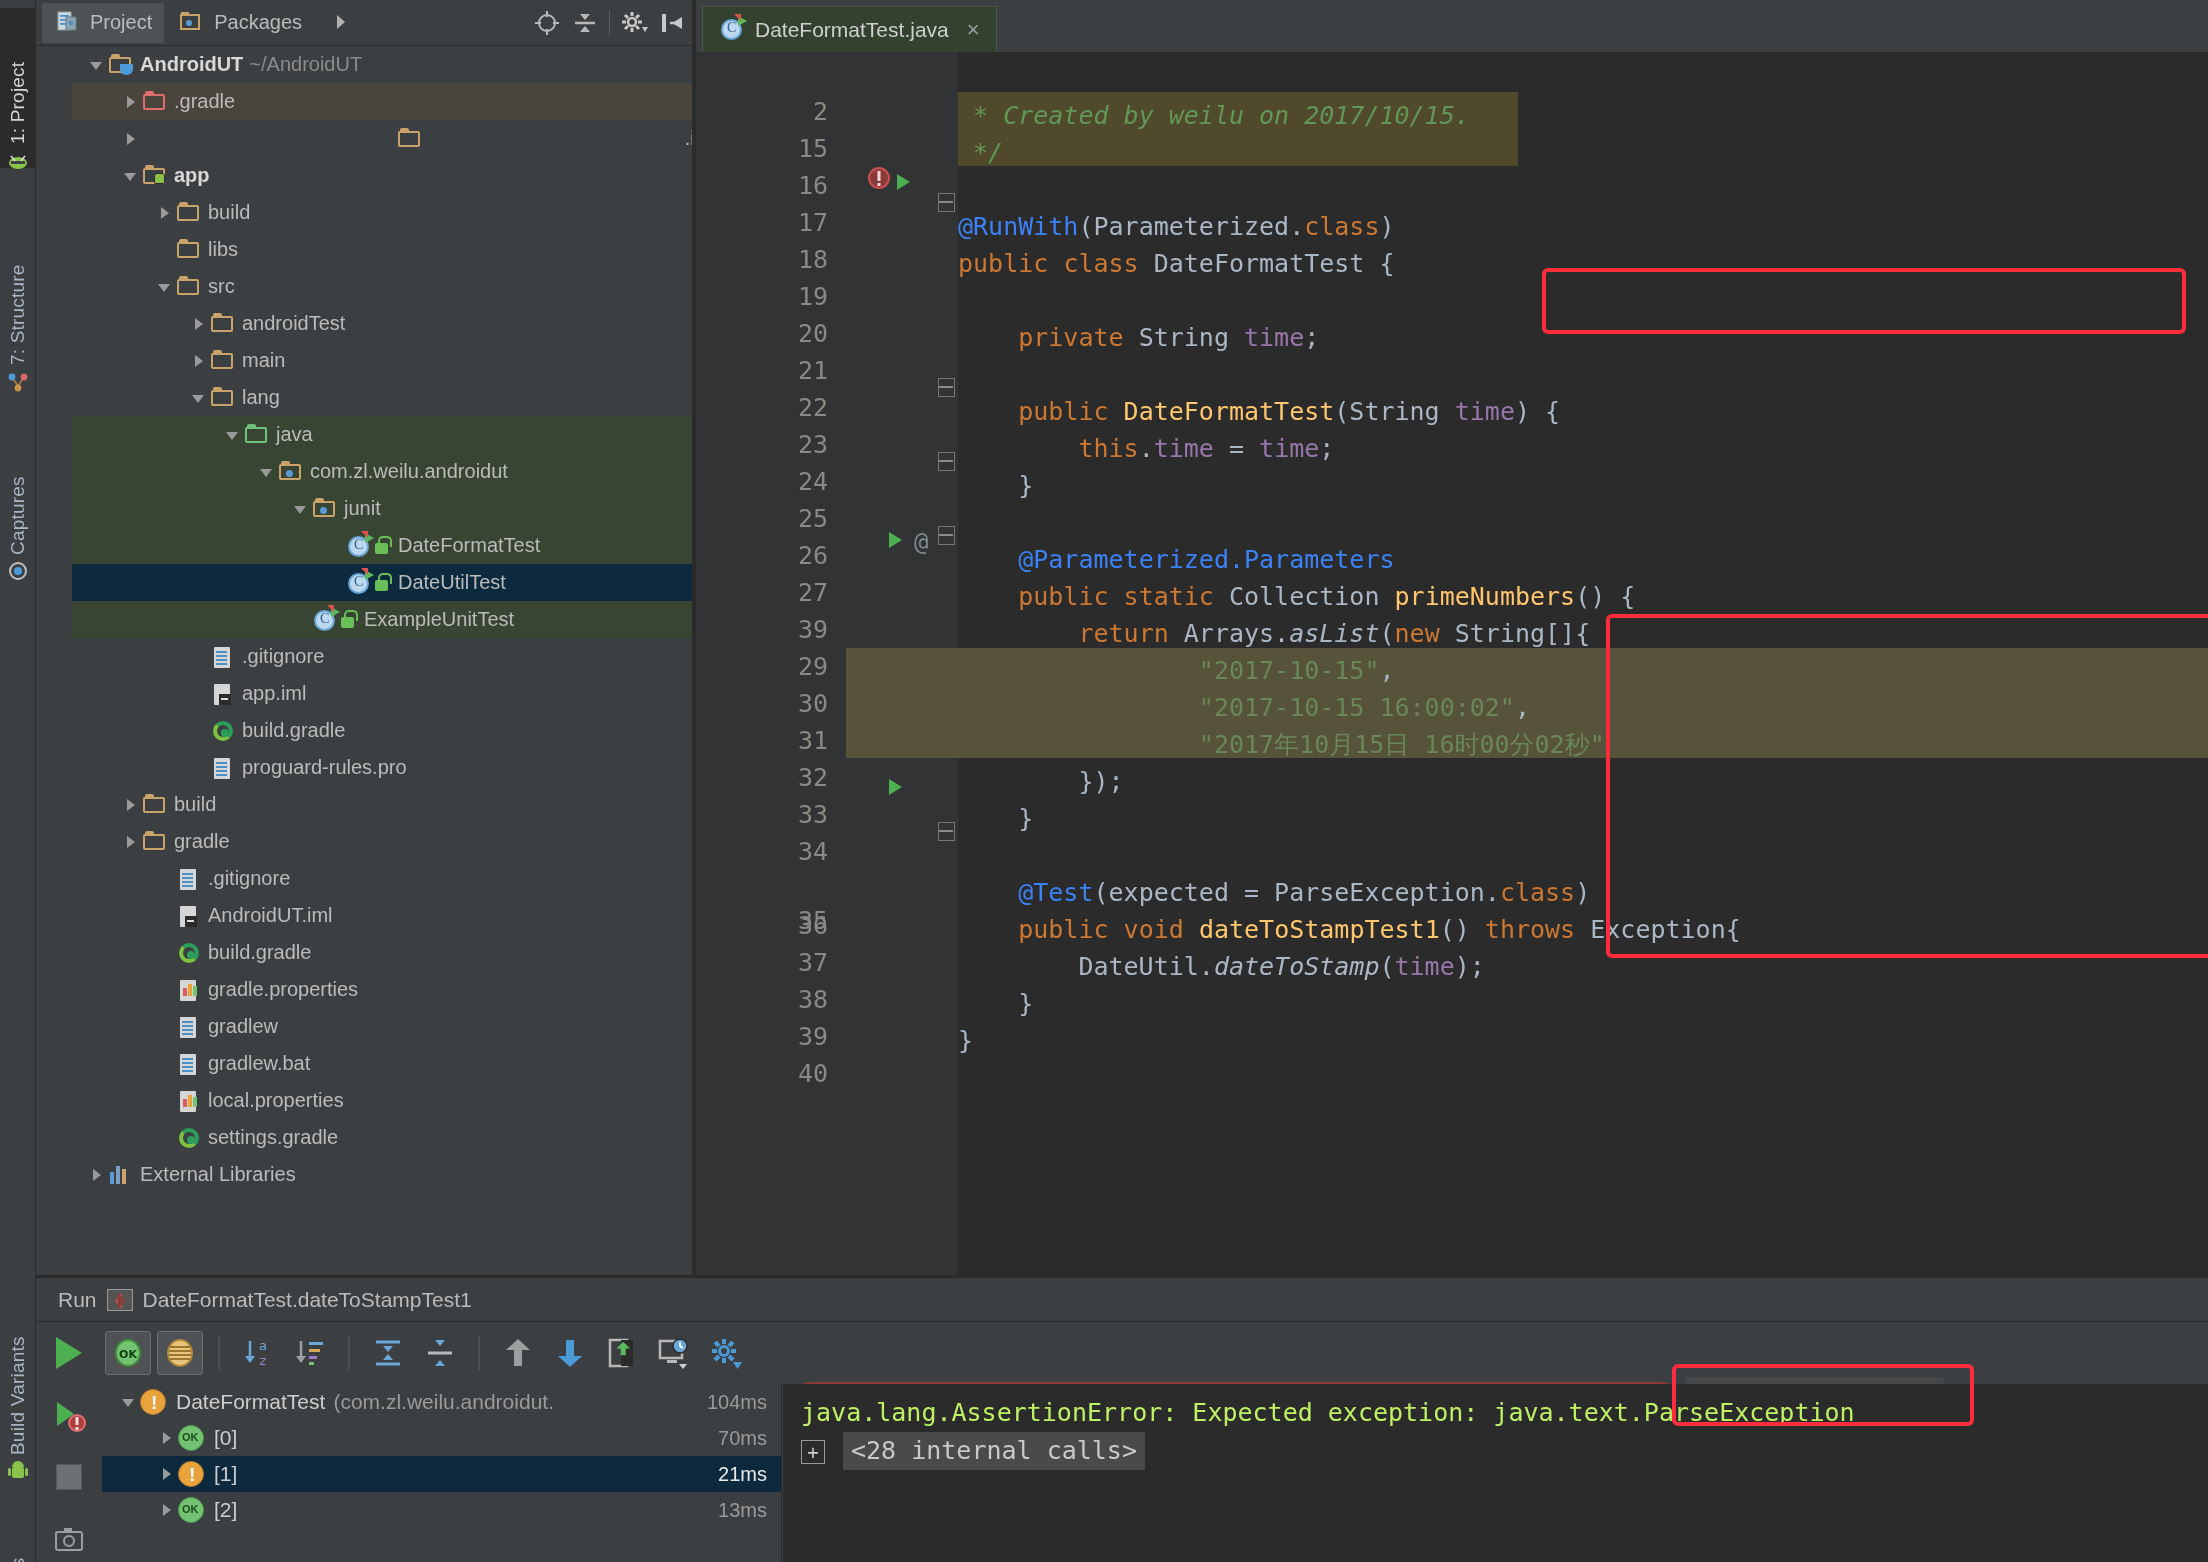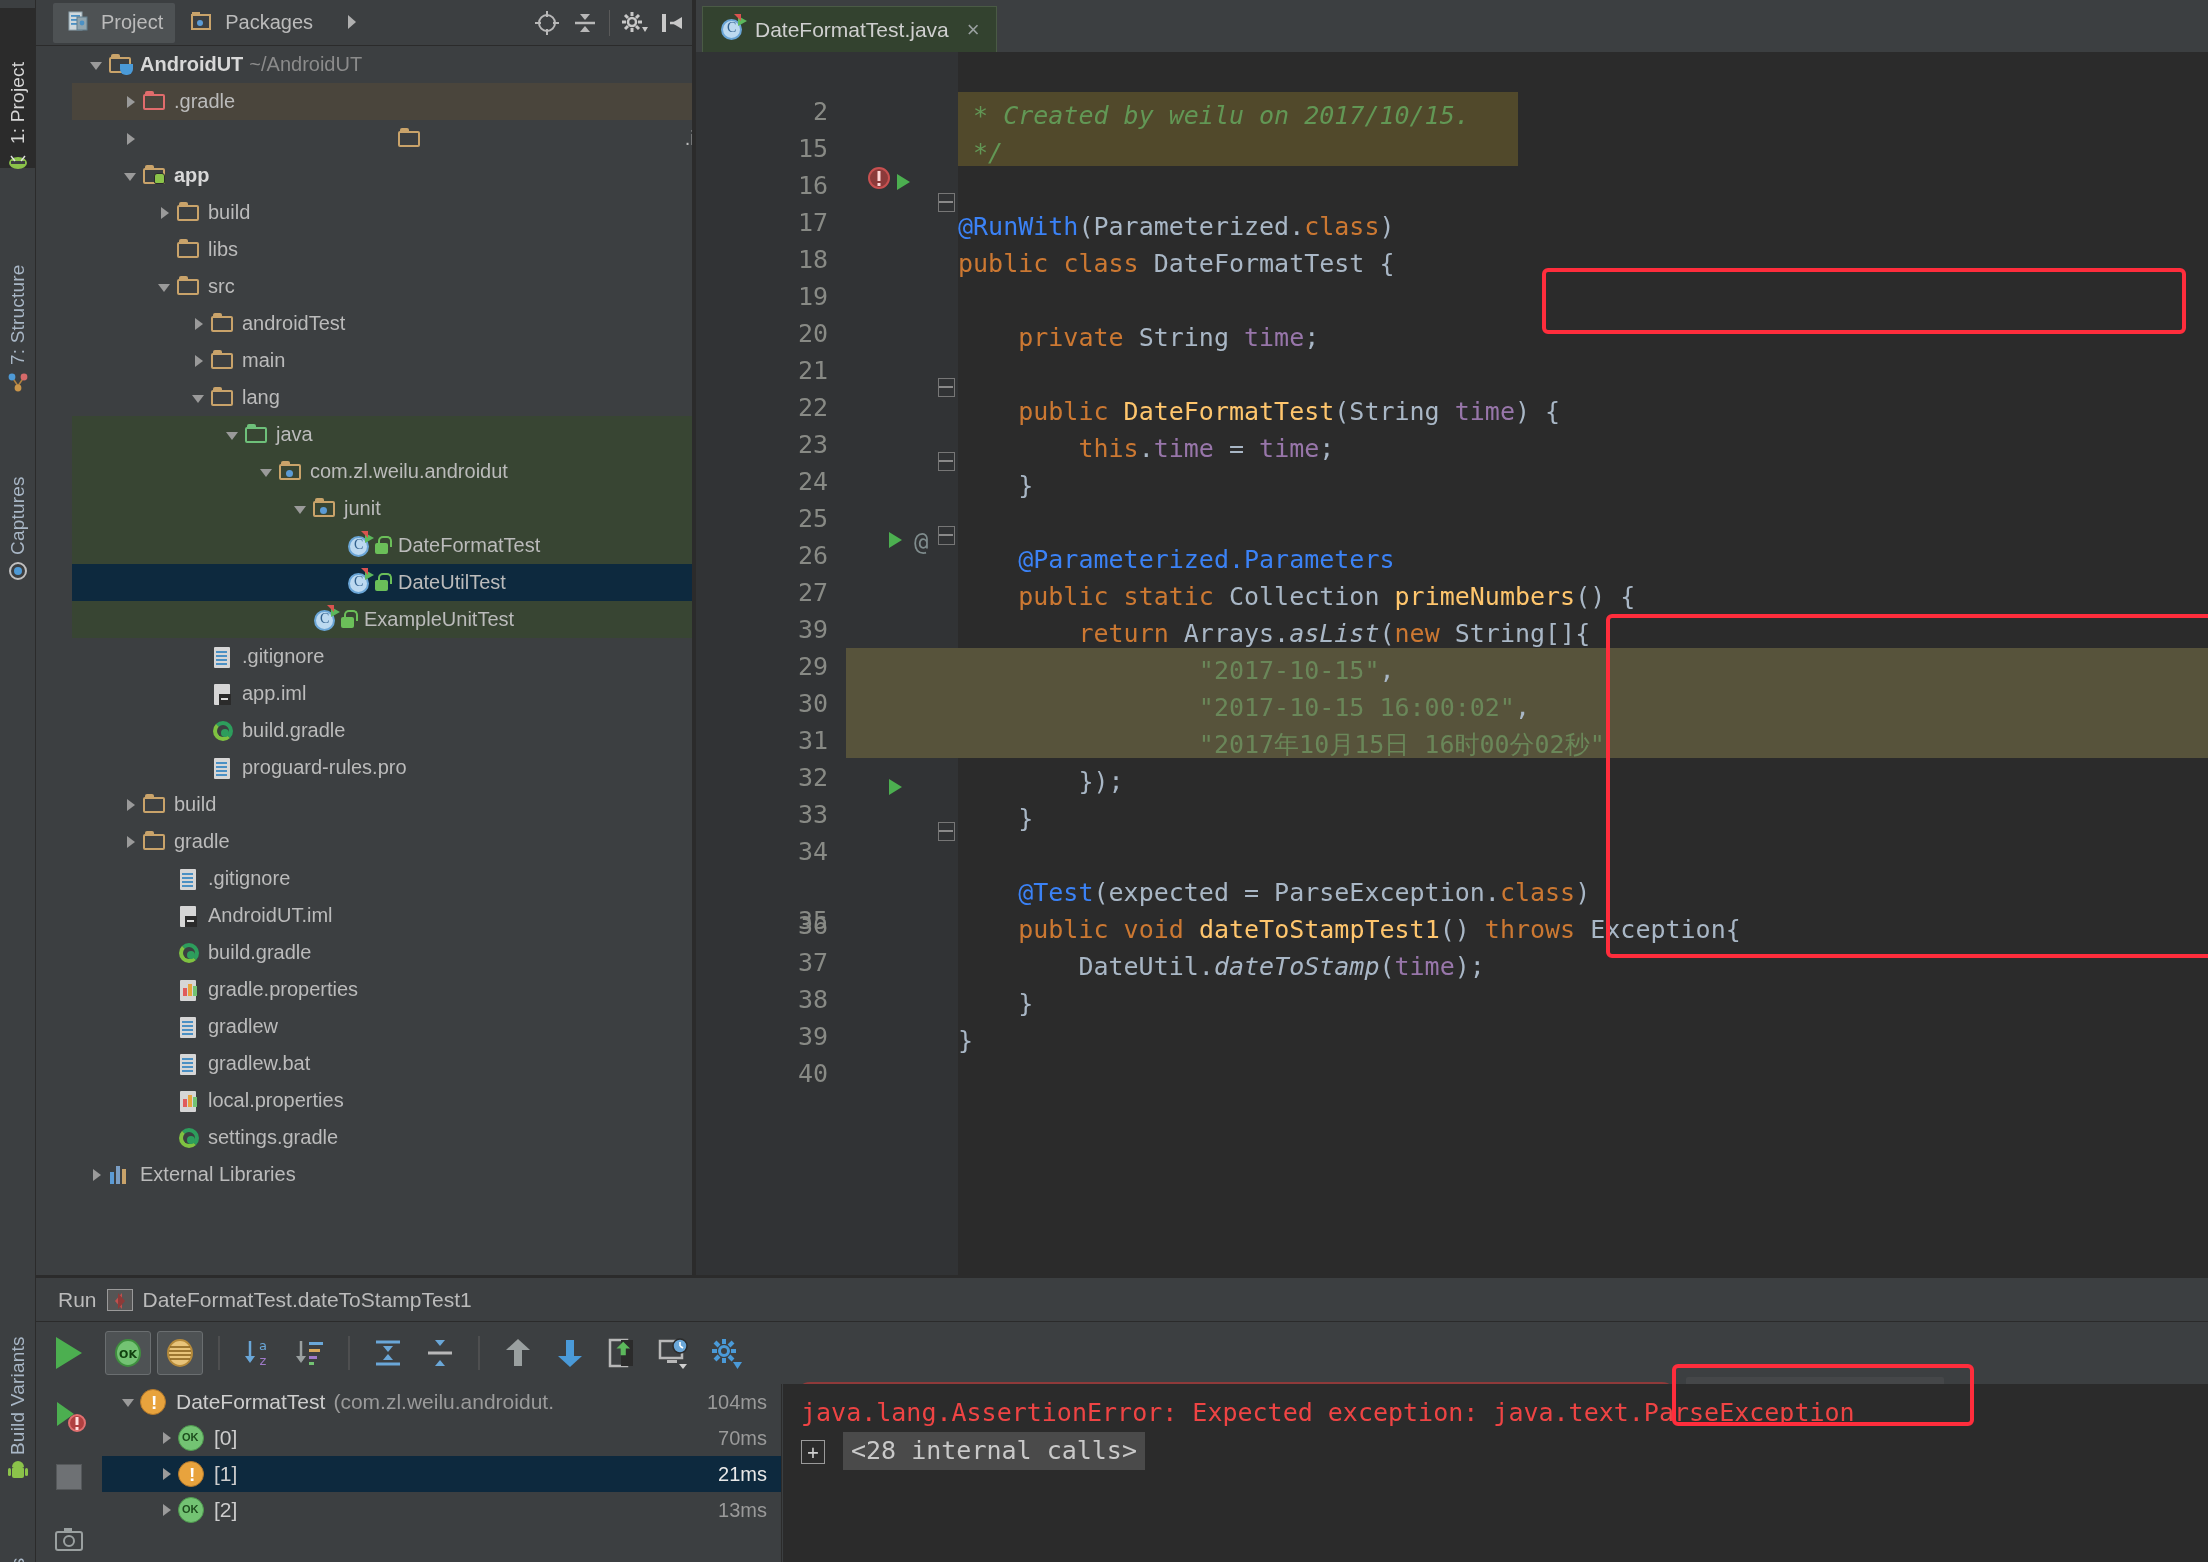--- a/index.html
+++ b/index.html
@@ -12,21 +12,21 @@
           border-right:1px solid #2b2b2b; z-index:5; }
   .rail-top-active { position:absolute; left:0; top:8px; width:36px; height:160px; background:#2b2b2b; }
   .vlabel { position:absolute; left:0; width:36px; color:#a9b7c6; font-size:19px; letter-spacing:.2px;
             writing-mode:vertical-rl; transform:rotate(180deg); text-align:left; white-space:nowrap;
             display:flex; align-items:center; justify-content:flex-start; }
   .vlabel.light { color:#d6d6d6; }
   .rail-icon { position:absolute; left:7px; width:22px; height:22px; }
 
   
   .projpane { position:absolute; left:36px; top:0; width:656px; height:1275px; background:#3c3f41; }
-  .ptoolbar { height:46px; display:flex; align-items:center; padding-left:17px; gap:2px;
+  .ptoolbar { height:46px; display:flex; align-items:center; padding-left:6px; gap:2px;
               border-bottom:1px solid #2b2b2b; background:#3c3f41; position:relative; }
   .ptab { display:flex; align-items:center; gap:8px; height:40px; padding:0 12px; color:#bbbbbb;
           font-size:20px; border-radius:2px; }
   .ptab.sel { background:#4e5254; }
   .ptool-right { position:absolute; right:6px; top:0; height:46px; display:flex; align-items:center; gap:10px; }
   .tb-ico { width:28px; height:28px; display:inline-block; position:relative; }
   .sepv { width:1px; height:26px; background:#5a5a5a; }
 
   
   .tree { position:absolute; left:36px; top:46px; width:656px; height:1229px; overflow:hidden;
@@ -152,21 +152,21 @@
   .trow.sel .ttime { color:#e8e8e8; }
   .st-ok { width:26px;height:26px;border-radius:50%;background:#73c373;border:1px solid #4e9a4e;
            position:relative; }
   .st-ok::after{content:"OK";position:absolute;left:3px;top:5px;font-size:11px;color:#1d4d1d;font-weight:bold;}
   .st-warn { width:26px;height:26px;border-radius:50%;background:#e8a33d;border:1px solid #b5792a;
              position:relative; }
   .st-warn::after{content:"!";position:absolute;left:10px;top:2px;font-size:19px;color:#fff;font-weight:bold;}
 
   .console { position:absolute; left:747px; top:106px; right:0; bottom:0; background:#2b2b2b;
              font-family:"DejaVu Sans Mono", monospace; font-size:25px; padding-top:10px; }
-  .cerr { color:#ef4444; white-space:pre; padding-left:18px; line-height:38px; }
+  .cerr { color:#bef264; white-space:pre; padding-left:18px; line-height:38px; }
   .cplus { position:absolute; left:-42px; top:8px; width:24px; height:24px; border:1px solid #9a9a9a;
            color:#cfcfcf; font-size:19px; text-align:center; line-height:22px; }
   .cint { position:relative; margin-left:60px; display:inline-block; background:#4a4a4a; color:#c9c9c9;
           padding:2px 8px; line-height:34px; }
 
   .leftruntabs { position:absolute; left:0; top:106px; width:66px; bottom:0; background:#3c3f41; }
   .lrt { width:66px; height:62px; display:flex; align-items:center; justify-content:center; position:relative; }
   .stopsq { width:26px; height:26px; background:#6e7174; border:1px solid #55585a; }
 </style>
 </head>

